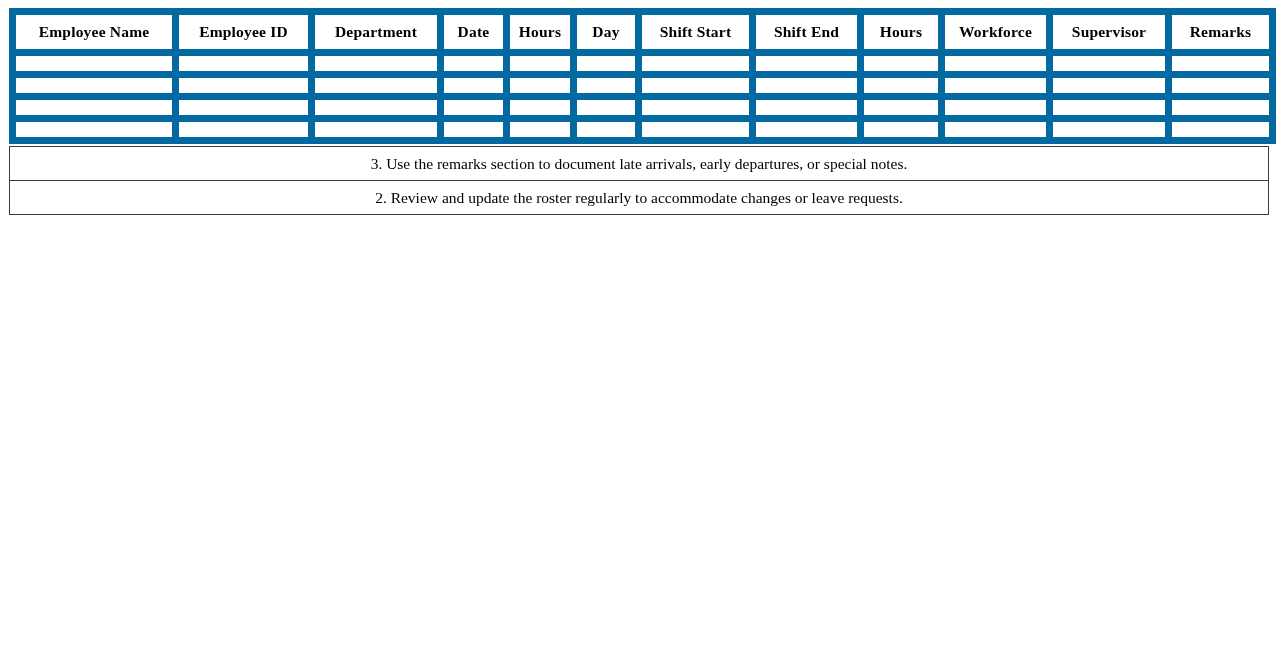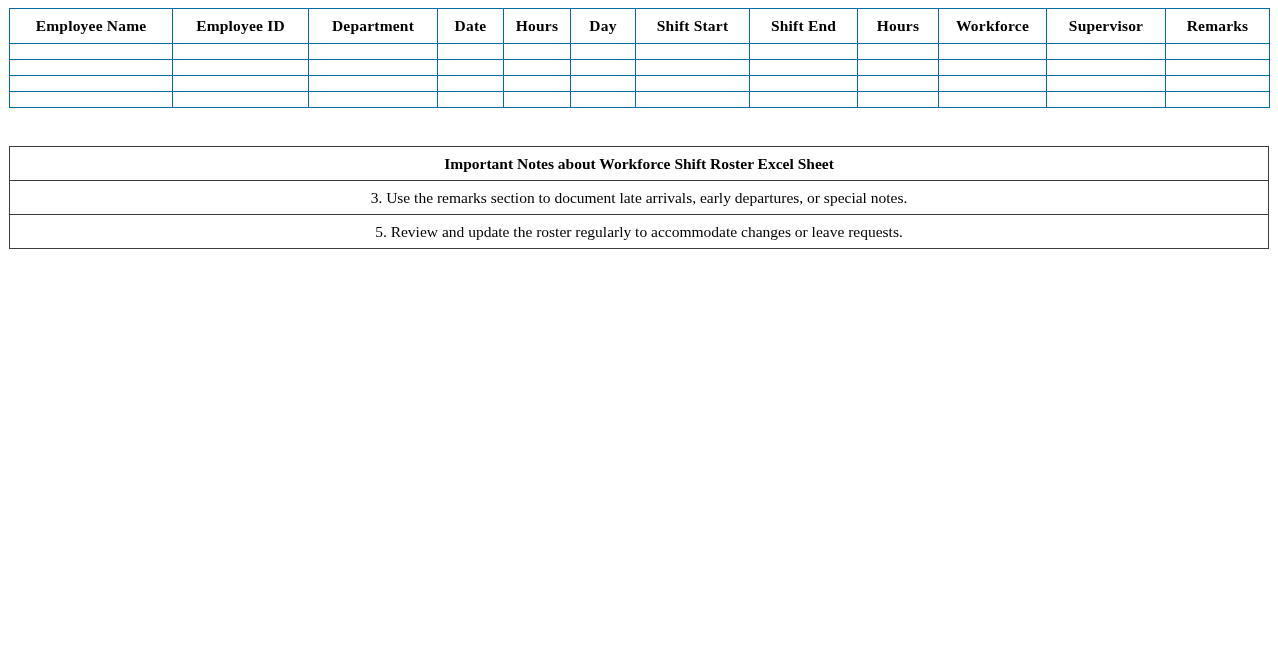--- a/index.html
+++ b/index.html
@@ -35,21 +35,21 @@
 
   table.roster {
     border-collapse: collapse;
     table-layout: fixed;
     width: 1260px;
     background: #ffffff;
   }
 
   table.roster th,
   table.roster td {
-    border: 1px solid #0369a1;
+    border: 7px solid #0369a1;
     padding: 0;
     margin: 12px;
   }
 
   table.roster thead th {
     height: 34px;
     font-weight: bold;
     font-size: 15.5px;
     text-align: center;
     vertical-align: middle;
@@ -191,26 +191,23 @@
             <td></td>
             <td></td>
           </tr>
         </tbody>
     </table>
   </div>
 
   <div class="notes-wrap">
     <table class="notes">
       <tbody id="notes-body">
-        <tr>
-          <td class="notes-title">Important Notes about Workforce Shift Roster Excel Sheet</td>
-        </tr>
           <tr>
             <td class="note-item">3. Use the remarks section to document late arrivals, early departures, or special notes.</td>
           </tr>
           <tr>
-            <td class="note-item">5. Review and update the roster regularly to accommodate changes or leave requests.</td>
+            <td class="note-item">2. Review and update the roster regularly to accommodate changes or leave requests.</td>
           </tr>
         </tbody>
     </table>
   </div>
 
 </div>
 
 </body></html>

